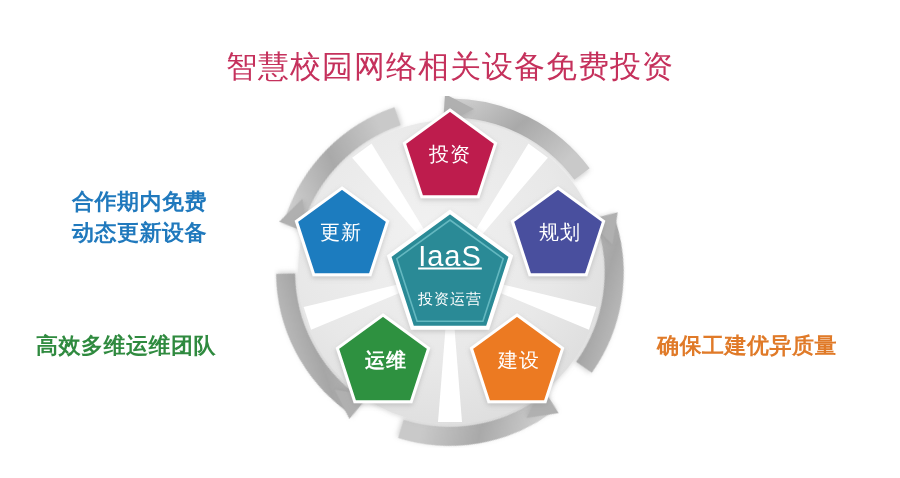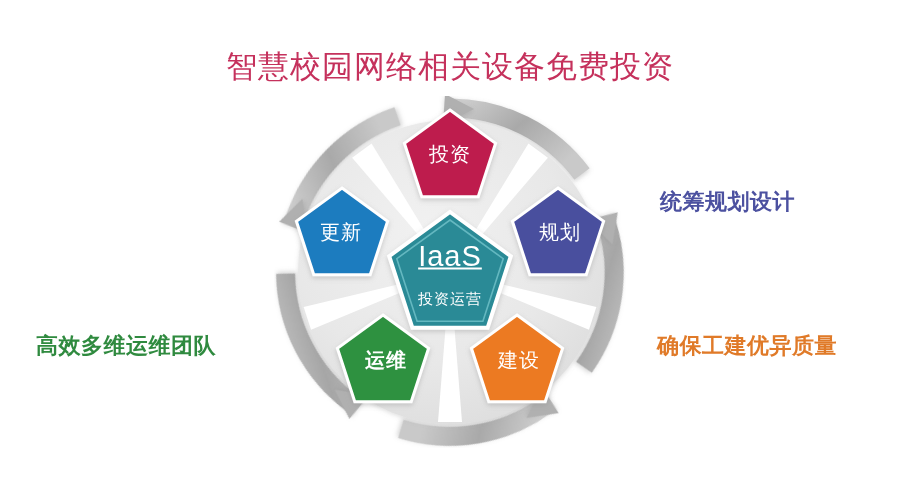--- a/index.html
+++ b/index.html
@@ -101,24 +101,25 @@
   }
 </style>
 </head>
 <body>
 
 <div id="stage">
 
   <div class="title">智慧校园网络相关设备免费投资</div>
 
   <div class="caption cap-left-top">
+    <span class="ln">合作期内免费</span>
+    <span class="ln">动态更新设备</span>
   </div>
 
   <div class="caption cap-right-top">
-    <span class="ln">统筹规划设计</span>
   </div>
 
   <div class="caption cap-left-bot">
     <span class="ln">高效多维运维团队</span>
   </div>
 
   <div class="caption cap-right-bot">
     <span class="ln">确保工建优异质量</span>
   </div>
 

